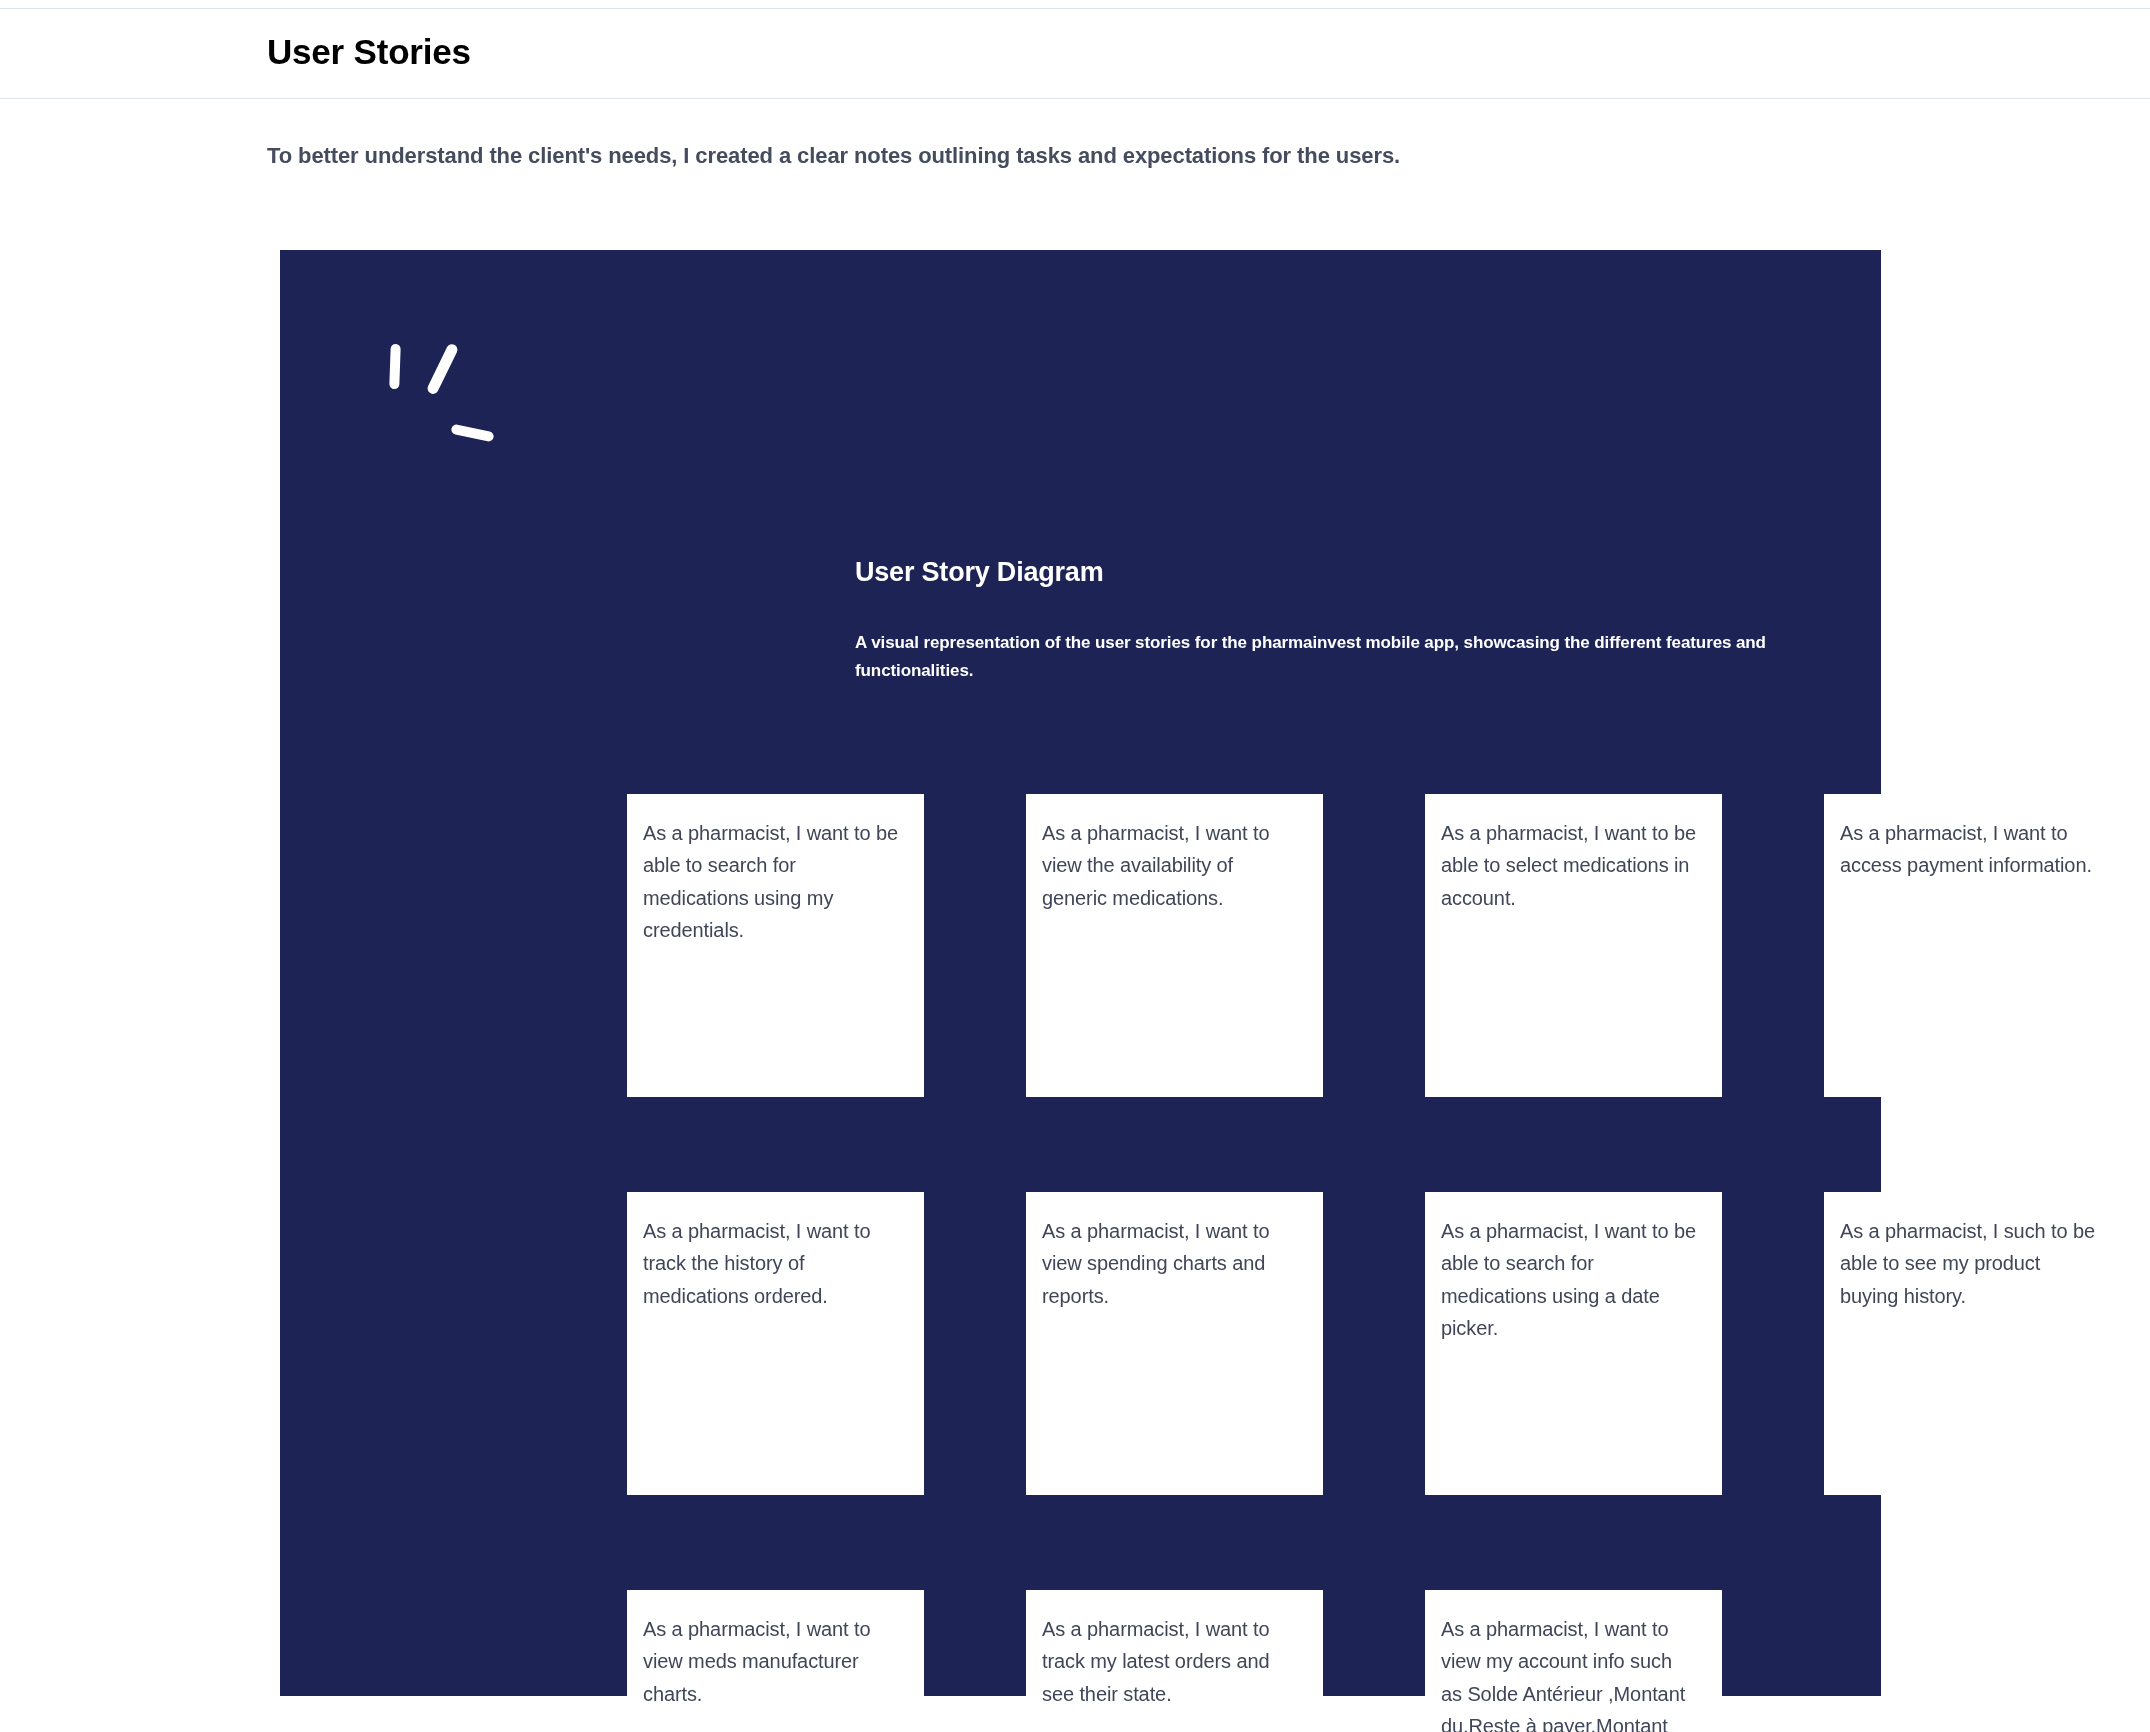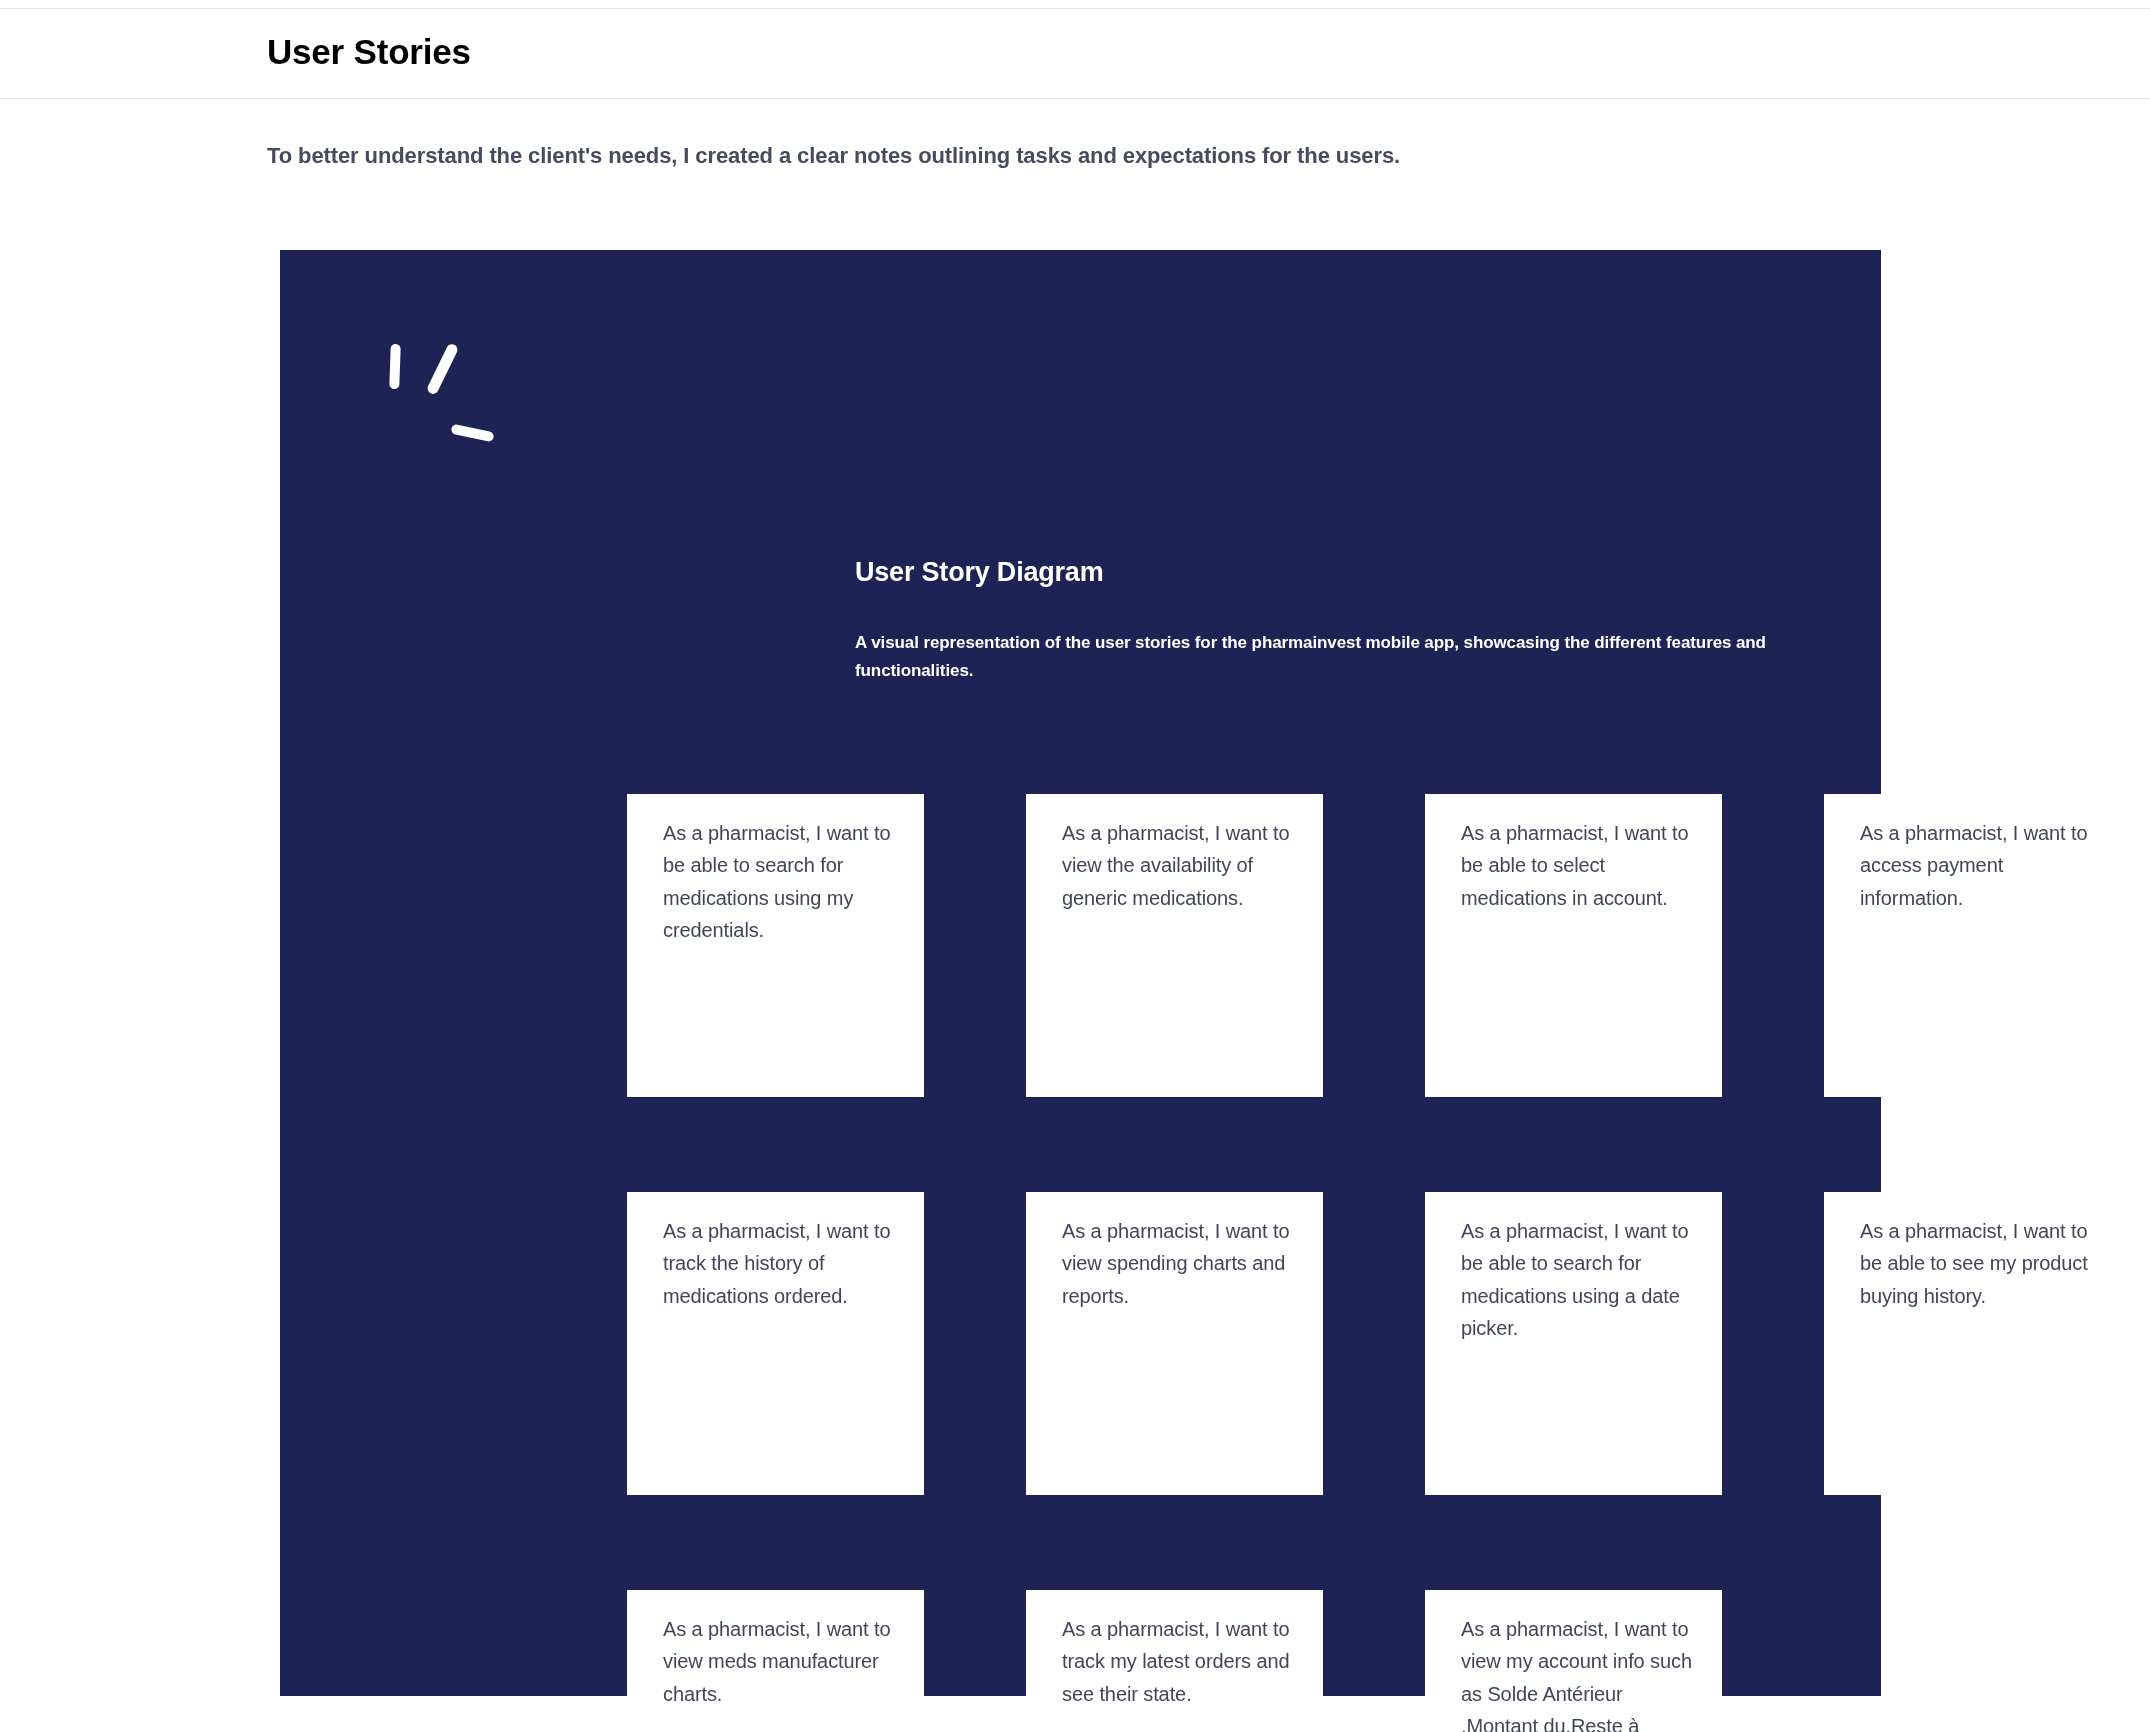--- a/index.html
+++ b/index.html
@@ -141,21 +141,21 @@
     width: 1496px;
     display: grid;
     grid-template-columns: repeat(4, 297px);
     grid-auto-rows: 303px;
     column-gap: 102px;
     row-gap: 95px;
   }
 
   .story-card {
     background: #ffffff;
-    padding: 23px 24px 0 36px;
+    padding: 23px 24px 0 16px;
     overflow: hidden;
   }
 
   .story-card-text {
     font-size: 20px;
     line-height: 1.62;
     color: #3f4657;
     letter-spacing: -0.1px;
   }
 </style>
@@ -200,21 +200,21 @@
       <div class="story-card">
         <div class="story-card-text">As a pharmacist, I want to track the history of medications ordered.</div>
       </div>
       <div class="story-card">
         <div class="story-card-text">As a pharmacist, I want to view spending charts and reports.</div>
       </div>
       <div class="story-card">
         <div class="story-card-text">As a pharmacist, I want to be able to search for medications using a date picker.</div>
       </div>
       <div class="story-card">
-        <div class="story-card-text">As a pharmacist, I want to be able to see my product buying history.</div>
+        <div class="story-card-text">As a pharmacist, I such to be able to see my product buying history.</div>
       </div>
       <div class="story-card">
         <div class="story-card-text">As a pharmacist, I want to view meds manufacturer charts.</div>
       </div>
       <div class="story-card">
         <div class="story-card-text">As a pharmacist, I want to track my latest orders and see their state.</div>
       </div>
       <div class="story-card">
         <div class="story-card-text">As a pharmacist, I want to view my account info such as Solde Antérieur ,Montant du,Reste à payer,Montant Brut..etc</div>
       </div>

